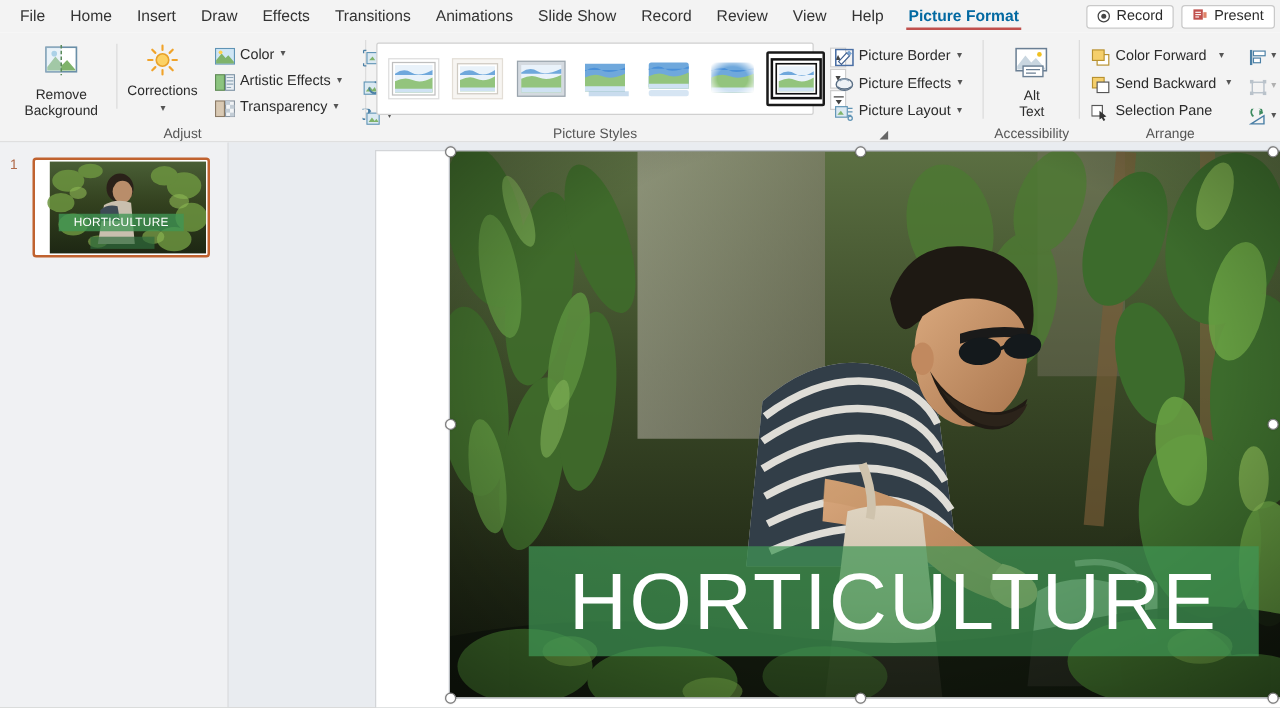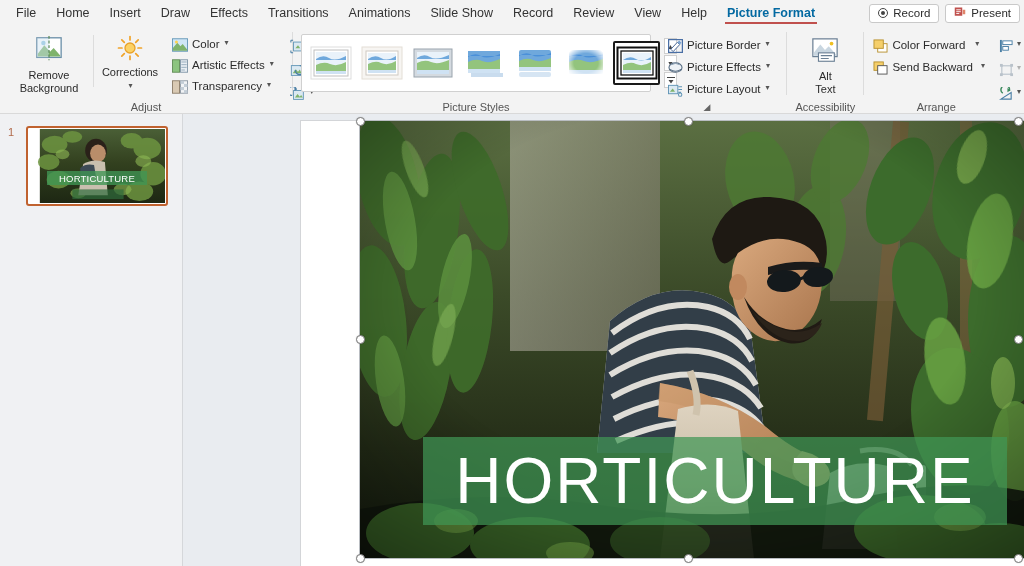--- a/index.html
+++ b/index.html
@@ -488,20 +488,29 @@
             </div>
             <div class="btn-row">
               <span class="ico">
                 <svg width="15" height="14" viewBox="0 0 16 15">
                     <rect x="1" y="1" width="10" height="9" fill="#f5cf6b" stroke="#b8912f"></rect>
                     <rect x="5" y="5" width="10" height="9" fill="#fff" stroke="#555"></rect>
                   </svg>
               </span>
               <span>Send Backward</span>
               <span class="chev" style="margin-left:4px;">▾</span>
+            </div>
+            <div class="btn-row">
+              <span class="ico">
+                <svg width="15" height="14" viewBox="0 0 16 15">
+                    <rect x="0.5" y="1.5" width="9" height="9" fill="#fff" stroke="#555"></rect>
+                    <path d="M7 6 L13 11 L10.5 11.5 L12 14 L10.5 14.7 L9 12.2 L7 13.5 Z" fill="#333"></path>
+                  </svg>
+              </span>
+              <span>Selection Pane</span>
             </div>
           </div>
           <div style="display:flex; flex-direction:column; gap:4px; margin-left:8px;">
             <div class="btn-row" style="gap:2px;">
               <span class="ico">
                 <svg width="15" height="14" viewBox="0 0 16 15">
                     <rect x="1" y="1" width="2" height="13" fill="#4a7fa5"></rect>
                     <rect x="4" y="2" width="10" height="4" fill="#fff" stroke="#4a7fa5"></rect>
                     <rect x="4" y="8" width="6" height="4" fill="#fff" stroke="#4a7fa5"></rect>
                   </svg>

